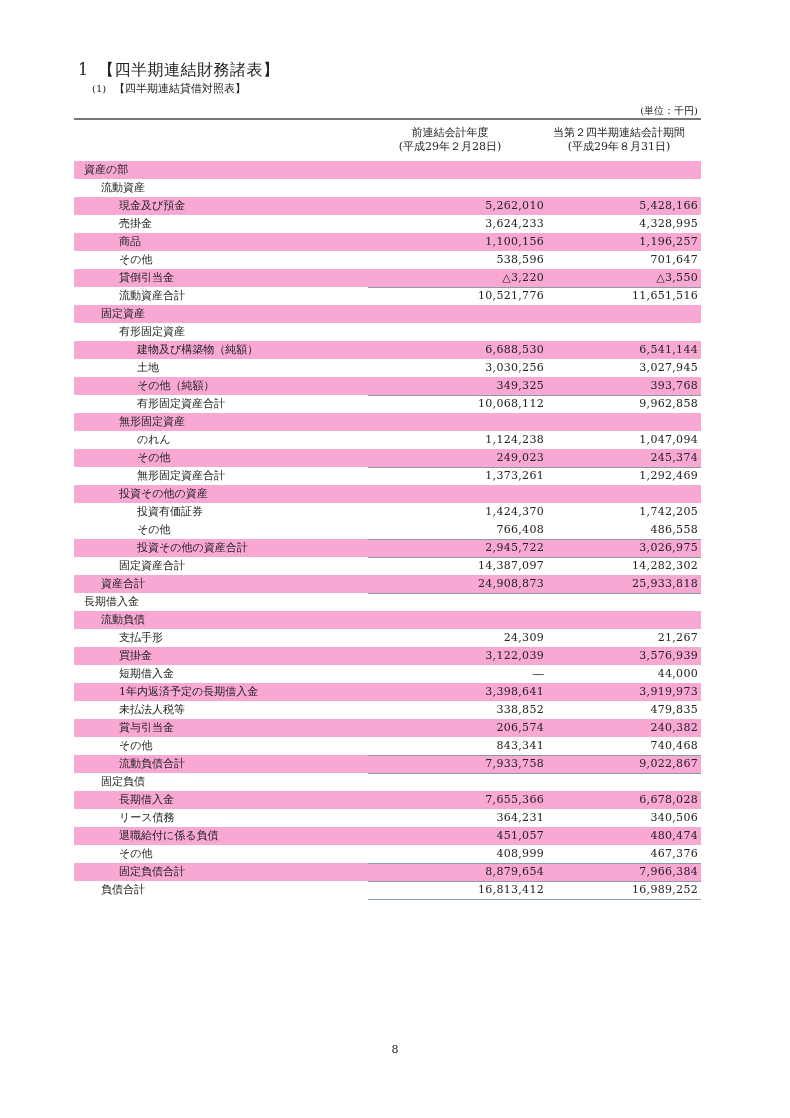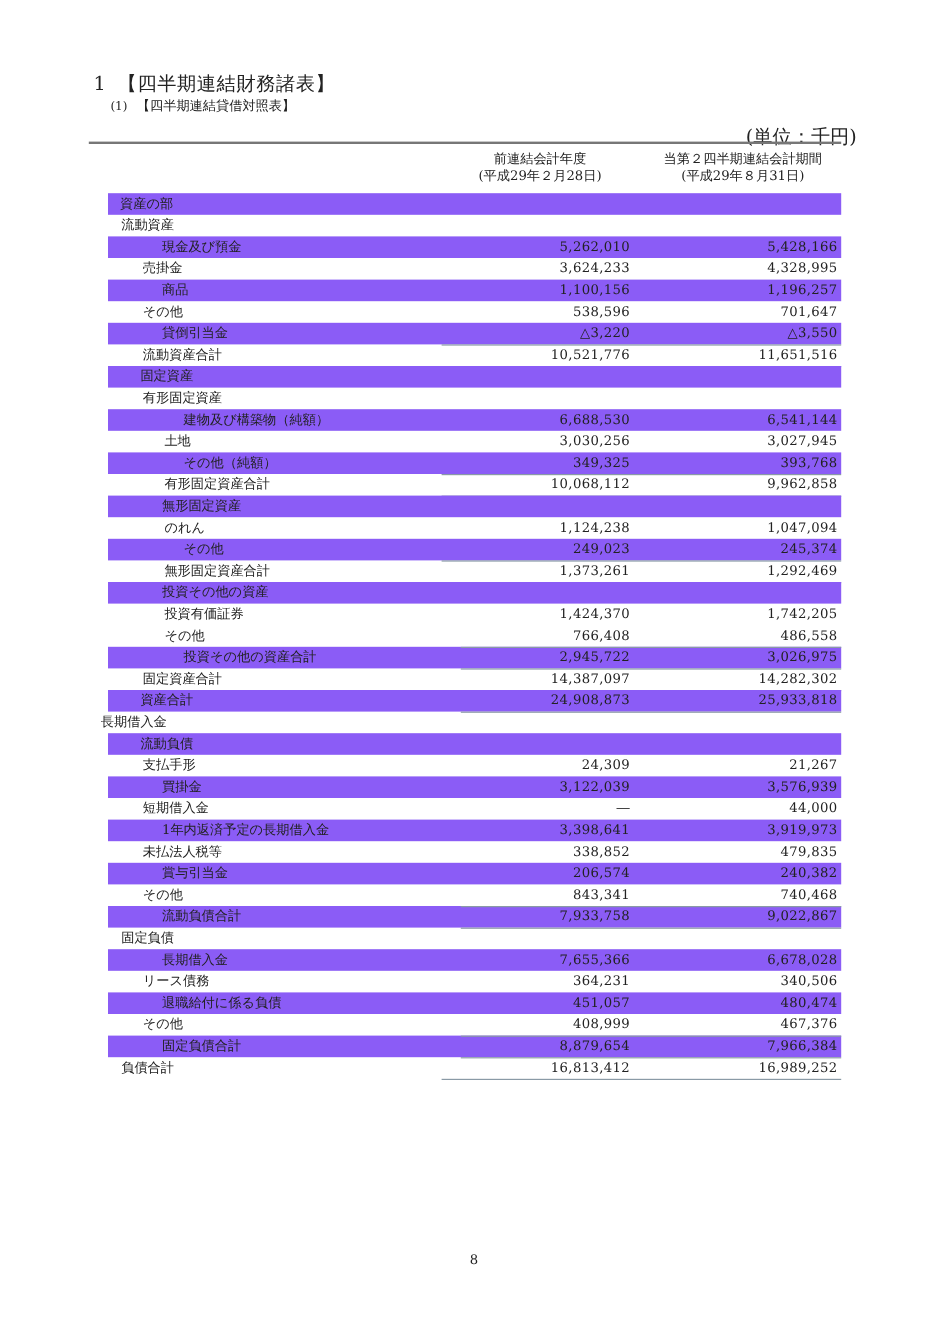--- a/index.html
+++ b/index.html
@@ -12,44 +12,44 @@
     position: absolute; left: 78px; top: 60px;
     font-size: 16px; letter-spacing: 0.5px;
   }
   .title .num { display: inline-block; width: 20px; }
   .subtitle {
     position: absolute; left: 92px; top: 81px;
     font-size: 11px;
   }
   .subtitle .num { display: inline-block; width: 22px; font-size: 10px; }
   .unit {
-    position: absolute; right: 76px; top: 104px;
-    font-size: 16px;
+    position: absolute; right: 92px; top: 104px;
+    font-size: 10px;
     text-align: right;
   }
   .top-rule {
     position: absolute; left: 74px; top: 118px; width: 627px; height: 2px;
     background: #777777;
   }
   .col-head {
     position: absolute; top: 126px; text-align: center;
     font-size: 11px; line-height: 14px;
   }
   .col-head.prev { left: 370px; width: 160px; }
   .col-head.curr { left: 533px; width: 172px; }
   .table {
     position: absolute; left: 74px; top: 161px; width: 627px;
   }
   .row {
     position: relative; height: 18px; line-height: 18px;
     font-size: 11px;
   }
-  .row.shade { background: #8b5cf6; margin-left: 16px; }
+  .row.shade { background: #f9a8d4; }
   .row .label { position: absolute; top: 0; white-space: nowrap; }
-  .row .v1 { position: absolute; right: 176px; top: 0; text-align: center; white-space: nowrap; letter-spacing: 0.3px; }
+  .row .v1 { position: absolute; right: 157px; top: 0; text-align: center; white-space: nowrap; letter-spacing: 0.3px; }
   .row .v2 { position: absolute; right: 3px; top: 0; text-align: center; white-space: nowrap; letter-spacing: 0.3px; }
   .row.topline::before {
     content: ""; position: absolute; left: 294px; right: 0; top: 0; height: 1px;
     background: #8a9aa6;
   }
   .row.bottomline::after {
     content: ""; position: absolute; left: 294px; right: 0; bottom: -1px; height: 1px;
     background: #8a9aa6;
   }
   .lvl0 { left: 10px; }

